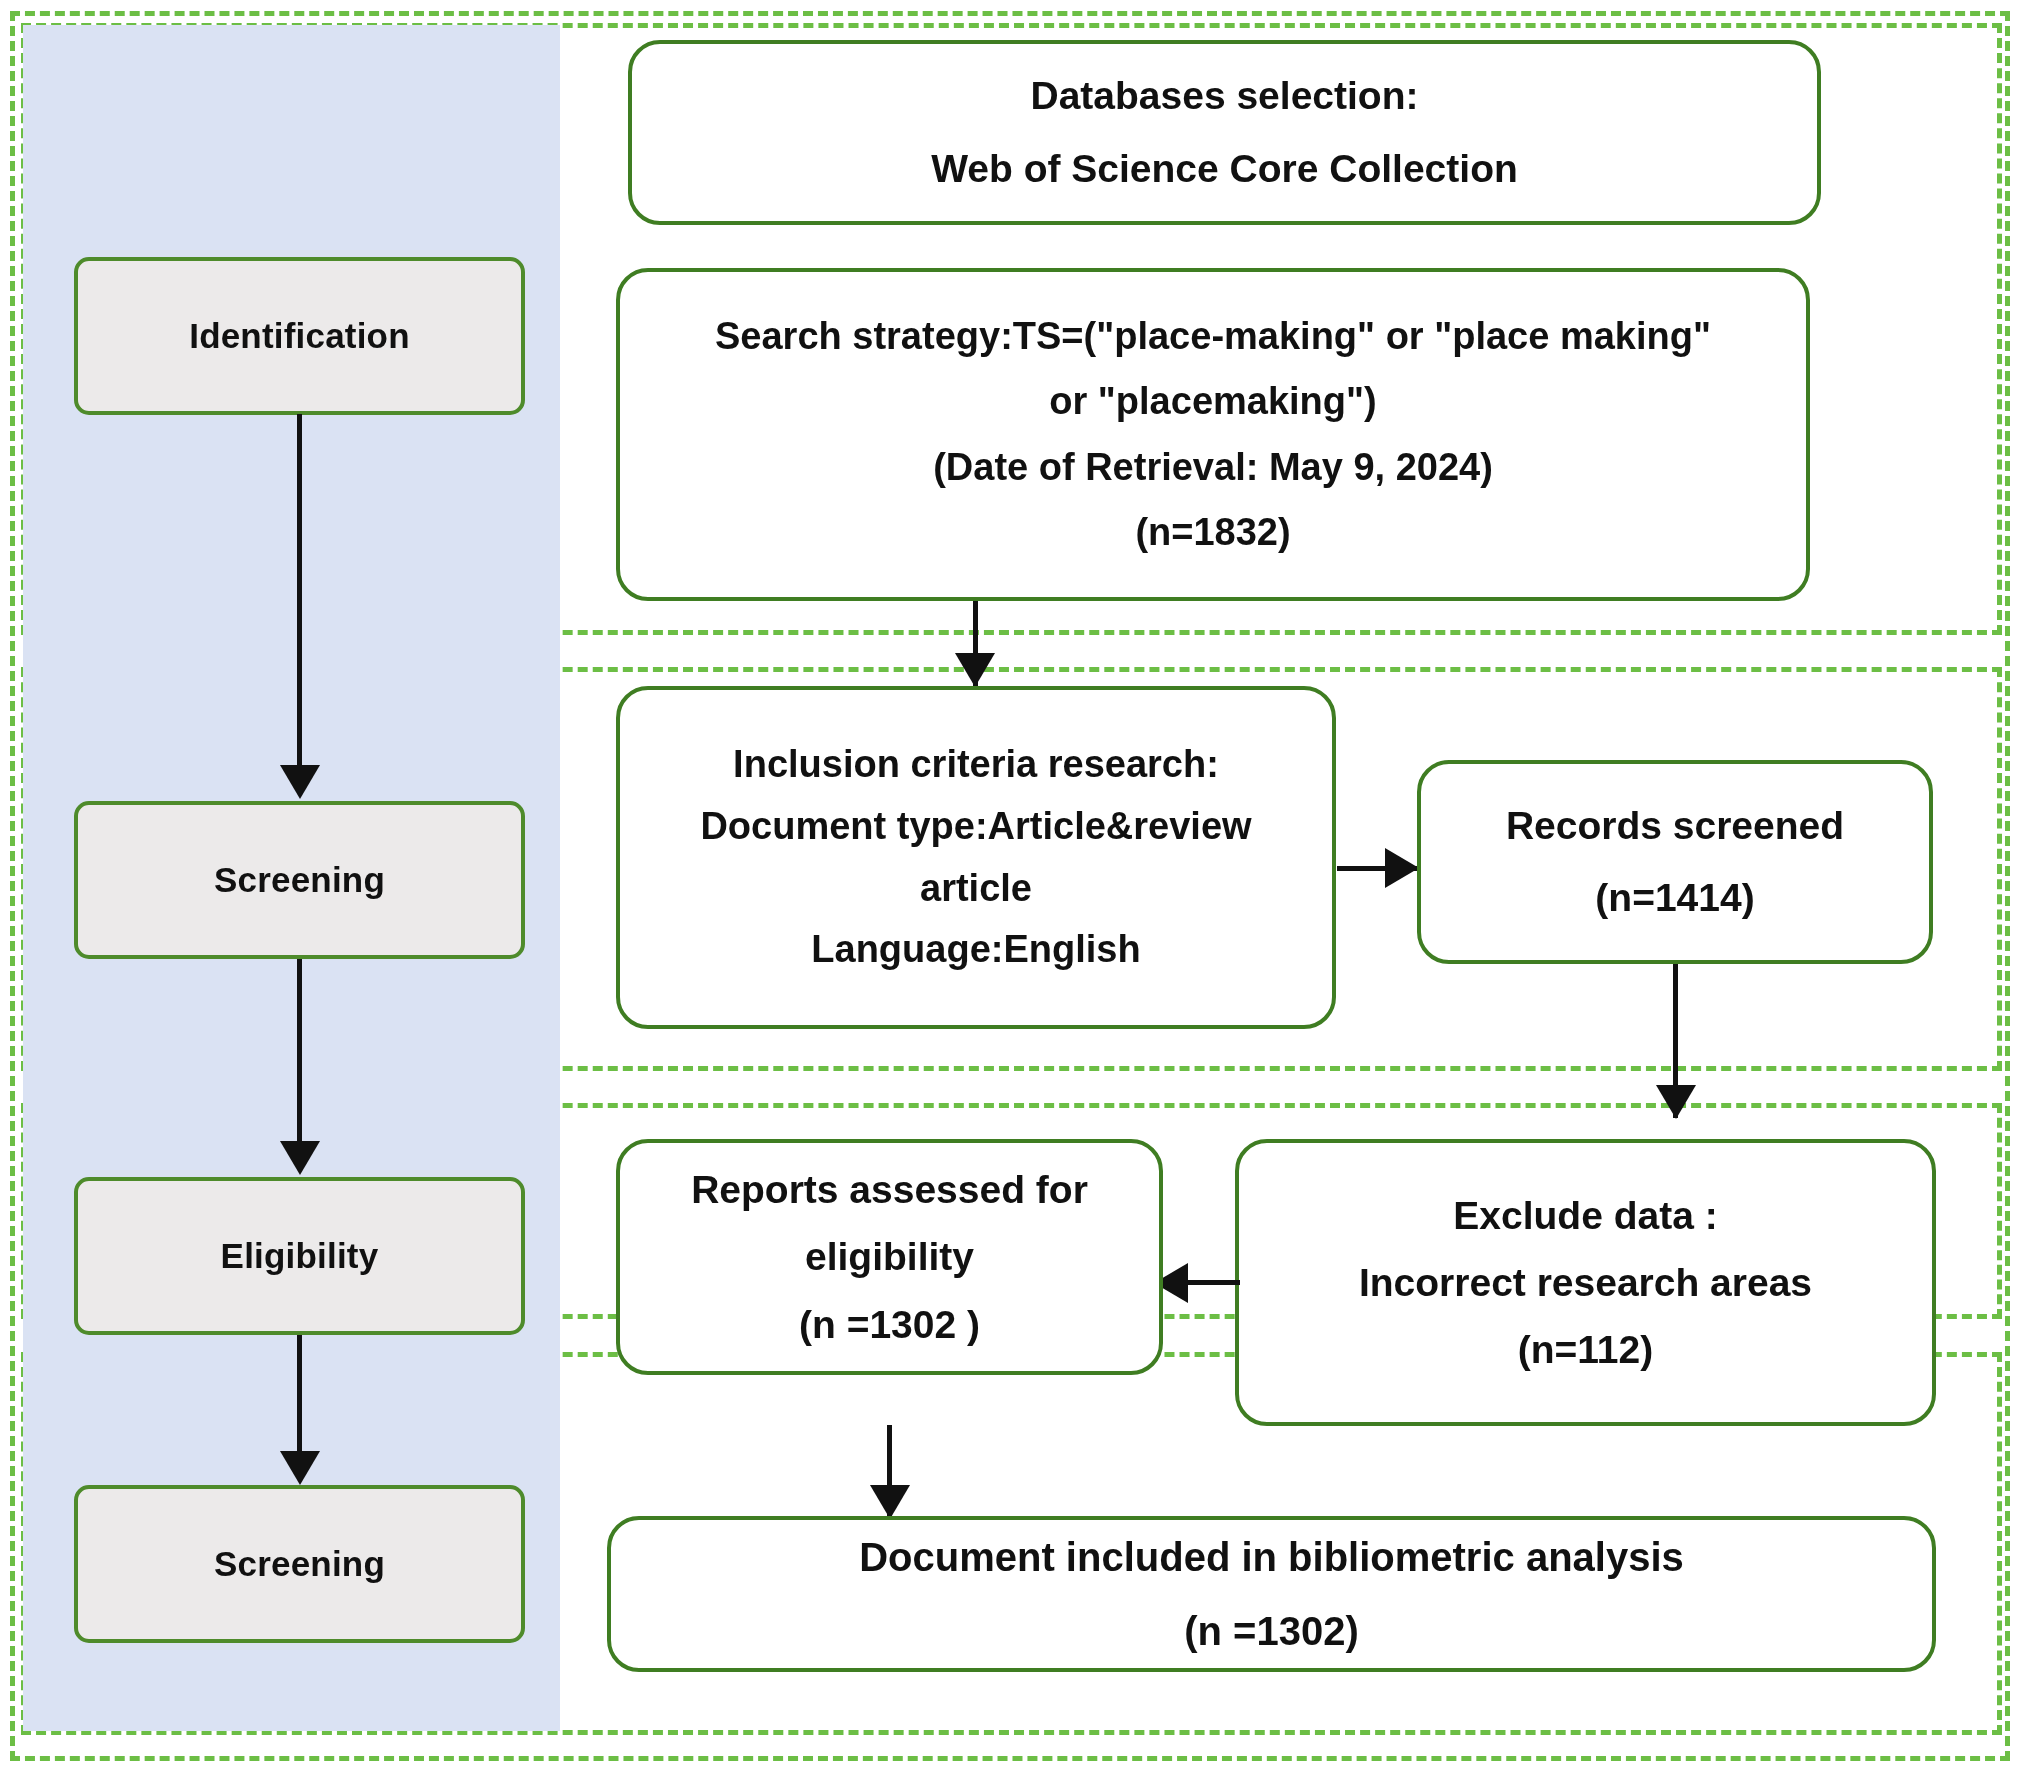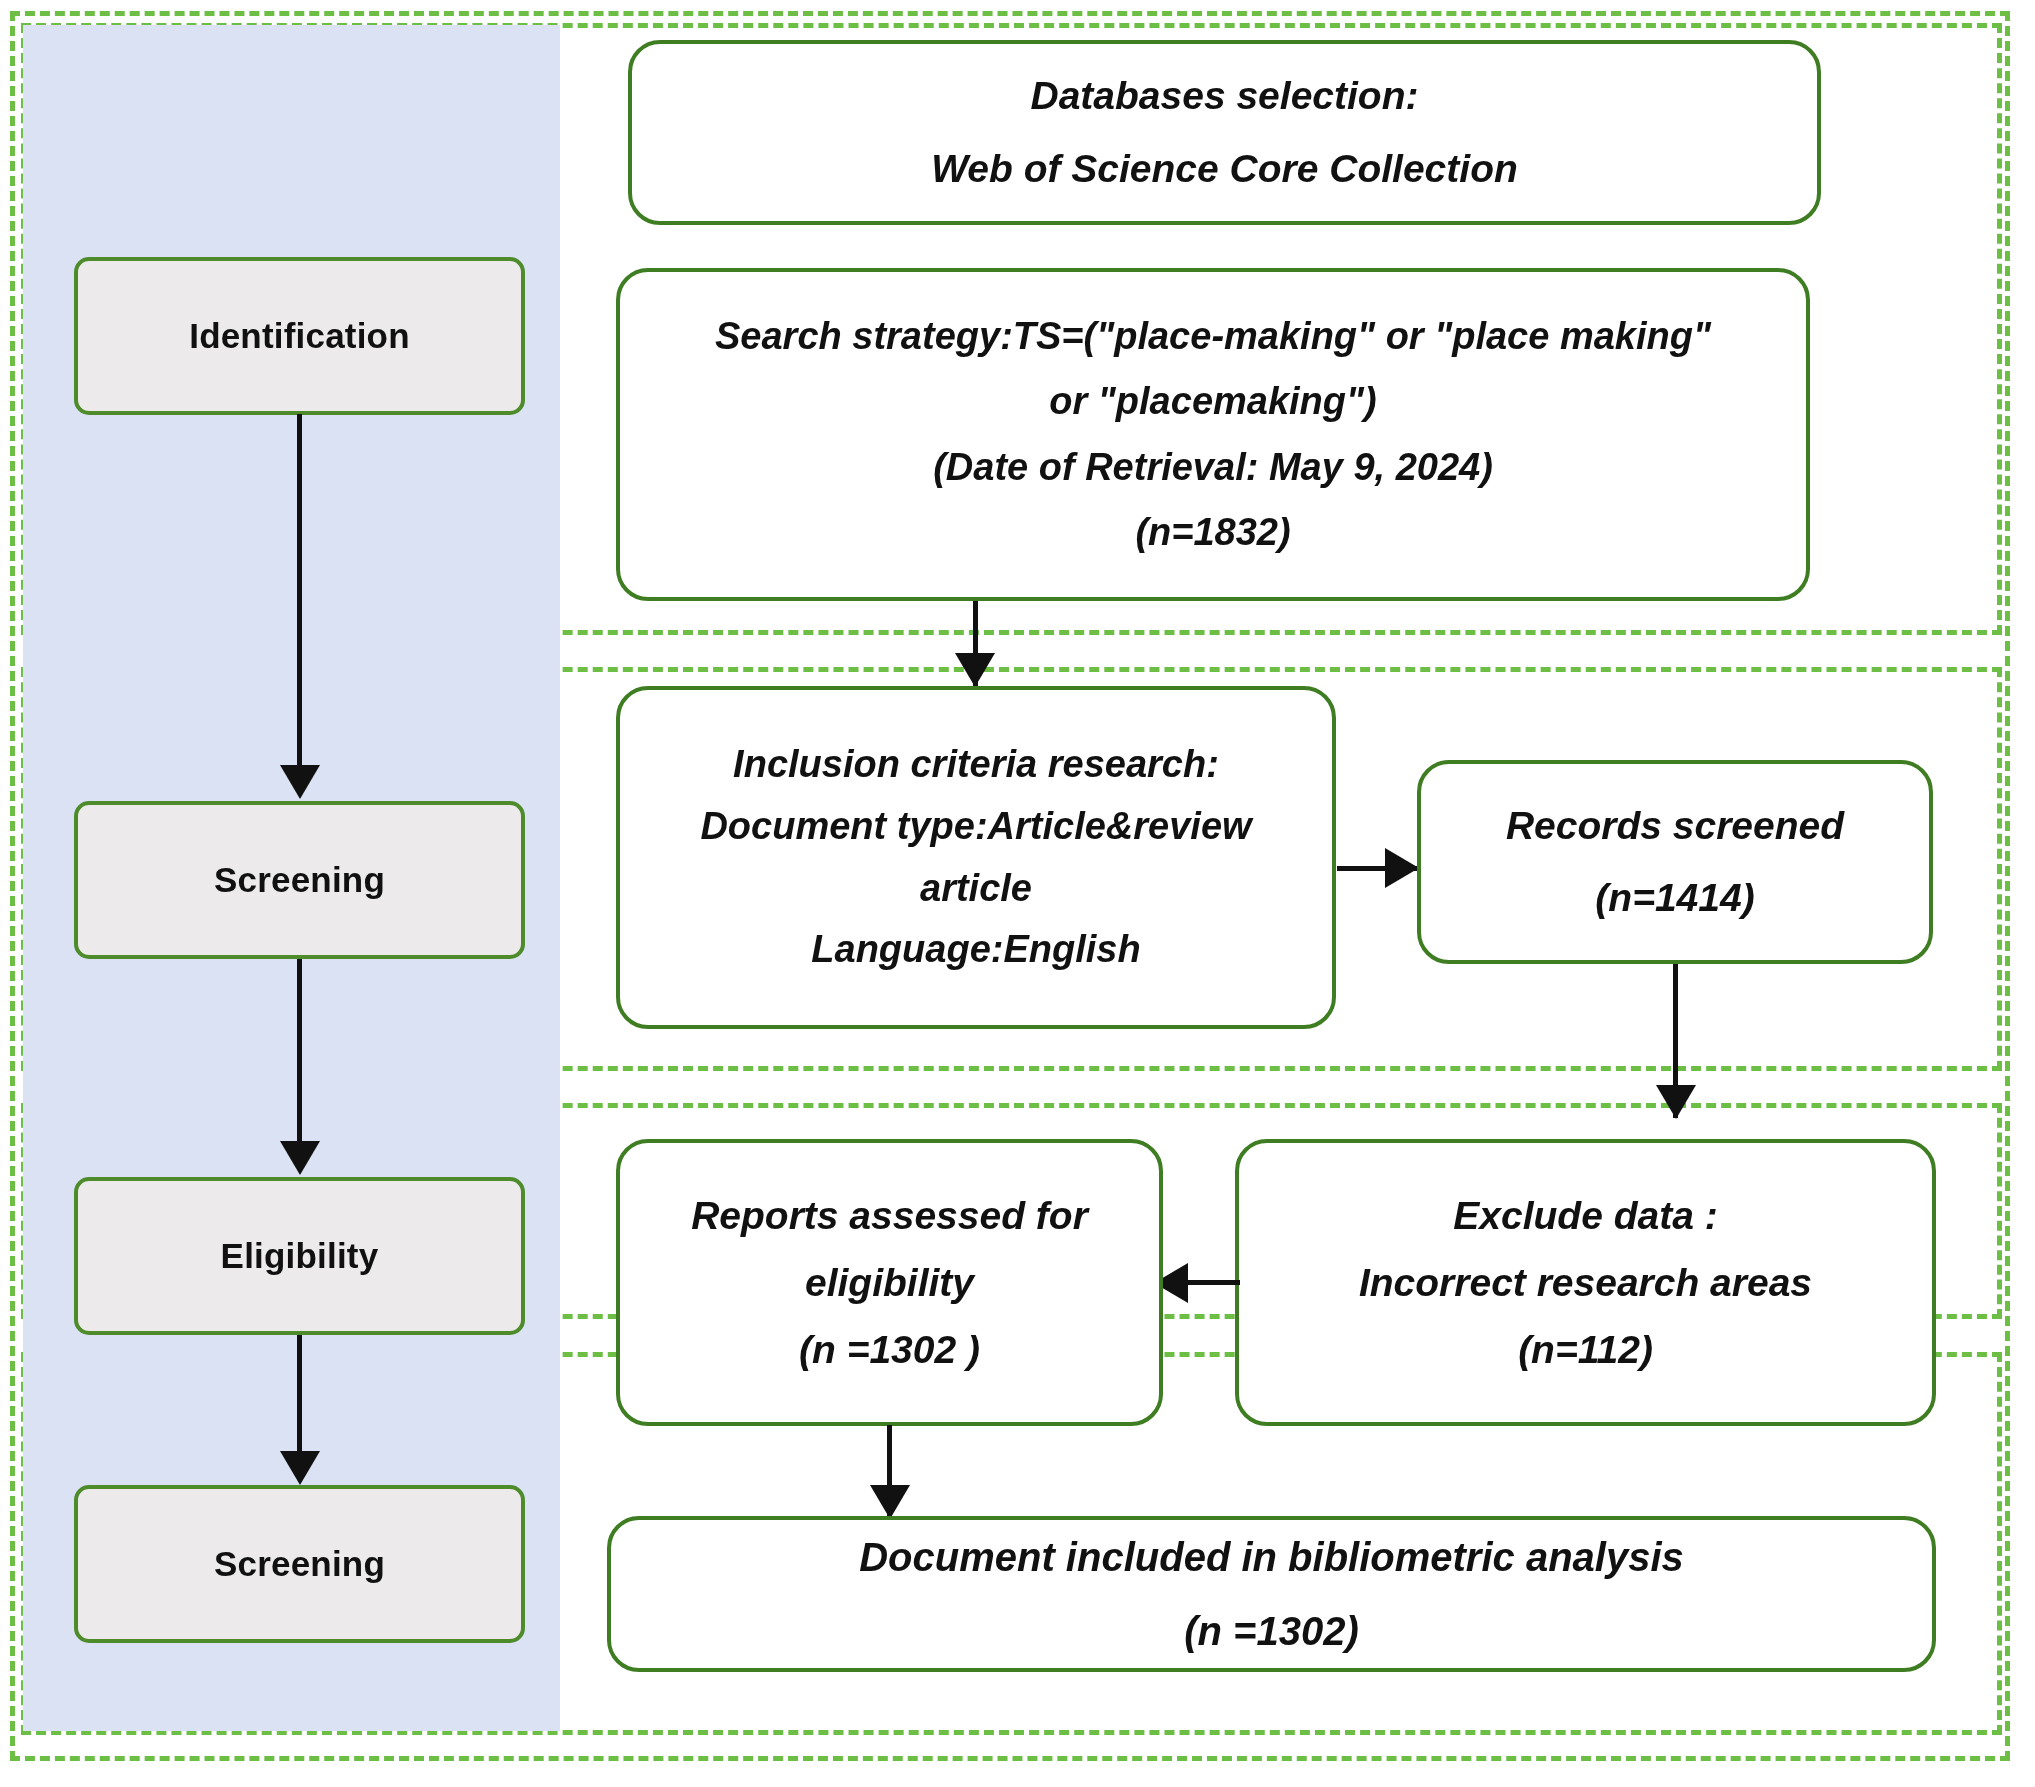--- a/index.html
+++ b/index.html
@@ -60,21 +60,20 @@
     border-radius: 32px;
     box-sizing: border-box;
     display: flex;
     flex-direction: column;
     align-items: center;
     justify-content: center;
     font-weight: bold;
     color: #111111;
     text-align: center;
     padding: 4.6px 14px;
-    font-style: italic;
   }
   .node-box .ln { display: block; width: 100%; }
 
   
   .v-line {
     position: absolute;
     background: #111111;
     width: 4.6px;
   }
   .h-line {
@@ -178,21 +177,21 @@
 
   <div class="node-box" style="left:1235px; top:1139px; width:701px; height:287px; font-size:39px; line-height:1.72;">
     <span class="ln">Exclude data :</span>
     <span class="ln">Incorrect research areas</span>
     <span class="ln">(n=112)</span>
   </div>
 
   <div class="h-line" style="left:1159px; top:1280px; width:81px;"></div>
   <div class="arrow-left" style="left:1154px; top:1263px;"></div>
 
-  <div class="node-box" style="left:616px; top:1139px; width:547px; height:287px; font-size:39px; line-height:1.72;align-items:flex-end;">
+  <div class="node-box" style="left:616px; top:1139px; width:547px; height:236px; font-size:39px; line-height:1.72;align-items:flex-end;">
     <span class="ln">Reports assessed for</span>
     <span class="ln">eligibility</span>
     <span class="ln">(n =1302 )</span>
   </div>
 
   <div class="v-line" style="left:887px; top:1425px; height:94px;"></div>
   <div class="arrow-down" style="left:870px; top:1485px;"></div>
 
   <div class="node-box" style="left:607px; top:1516px; width:1329px; height:156px; font-size:40px; line-height:1.85;">
     <span class="ln">Document included in bibliometric analysis</span>

